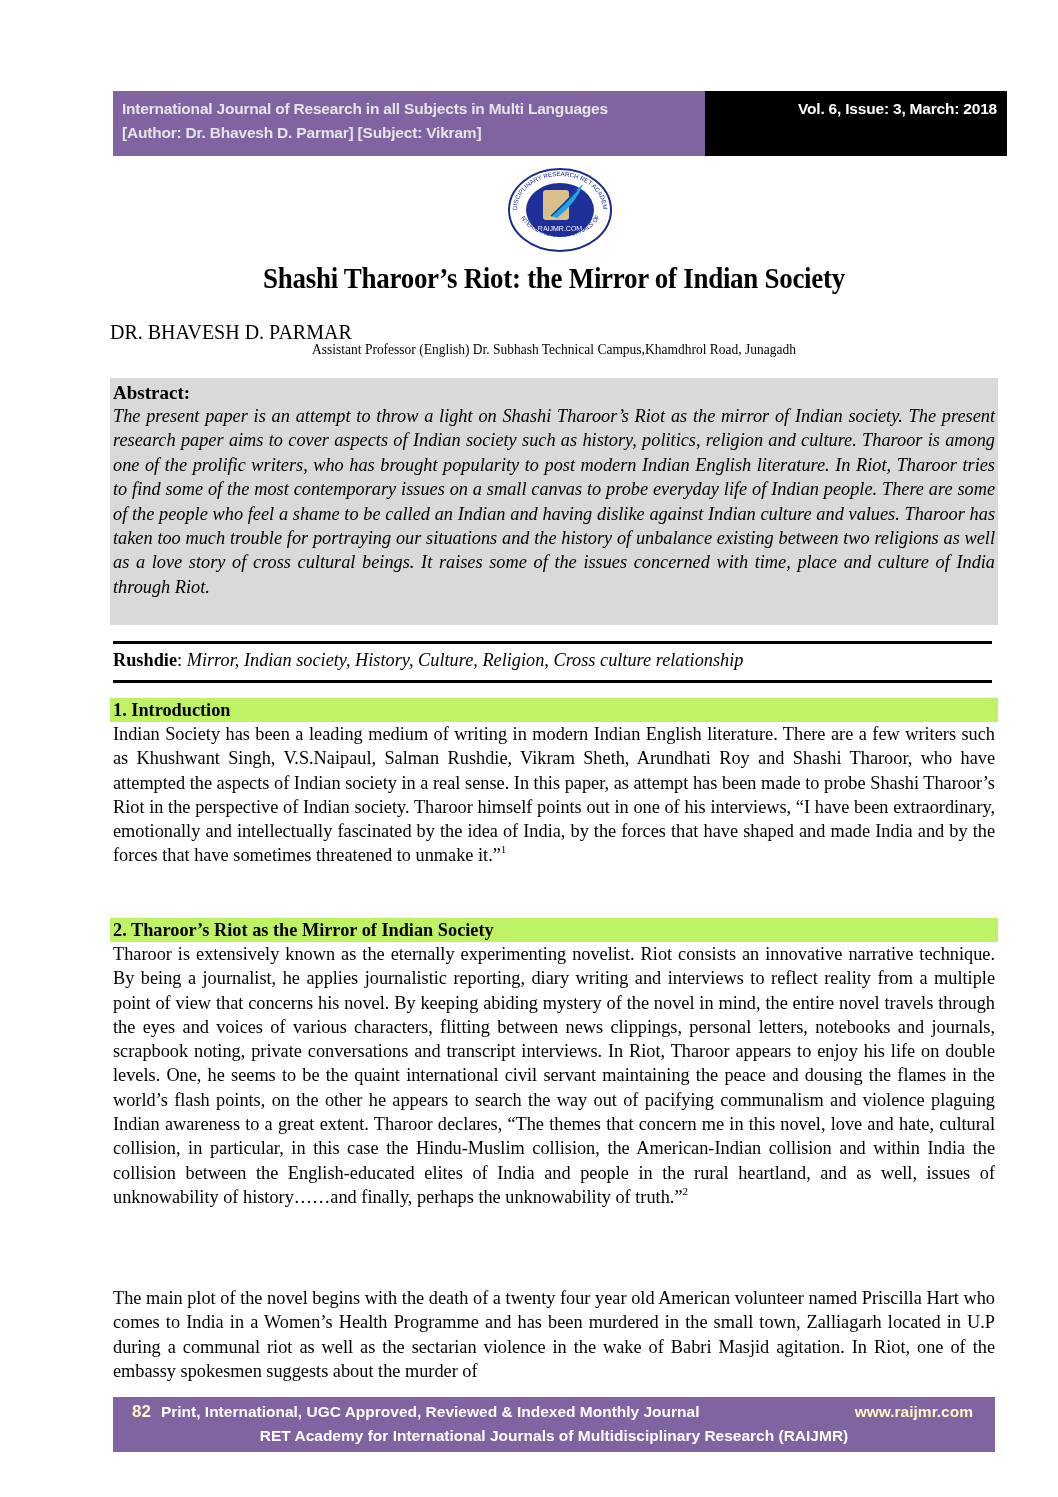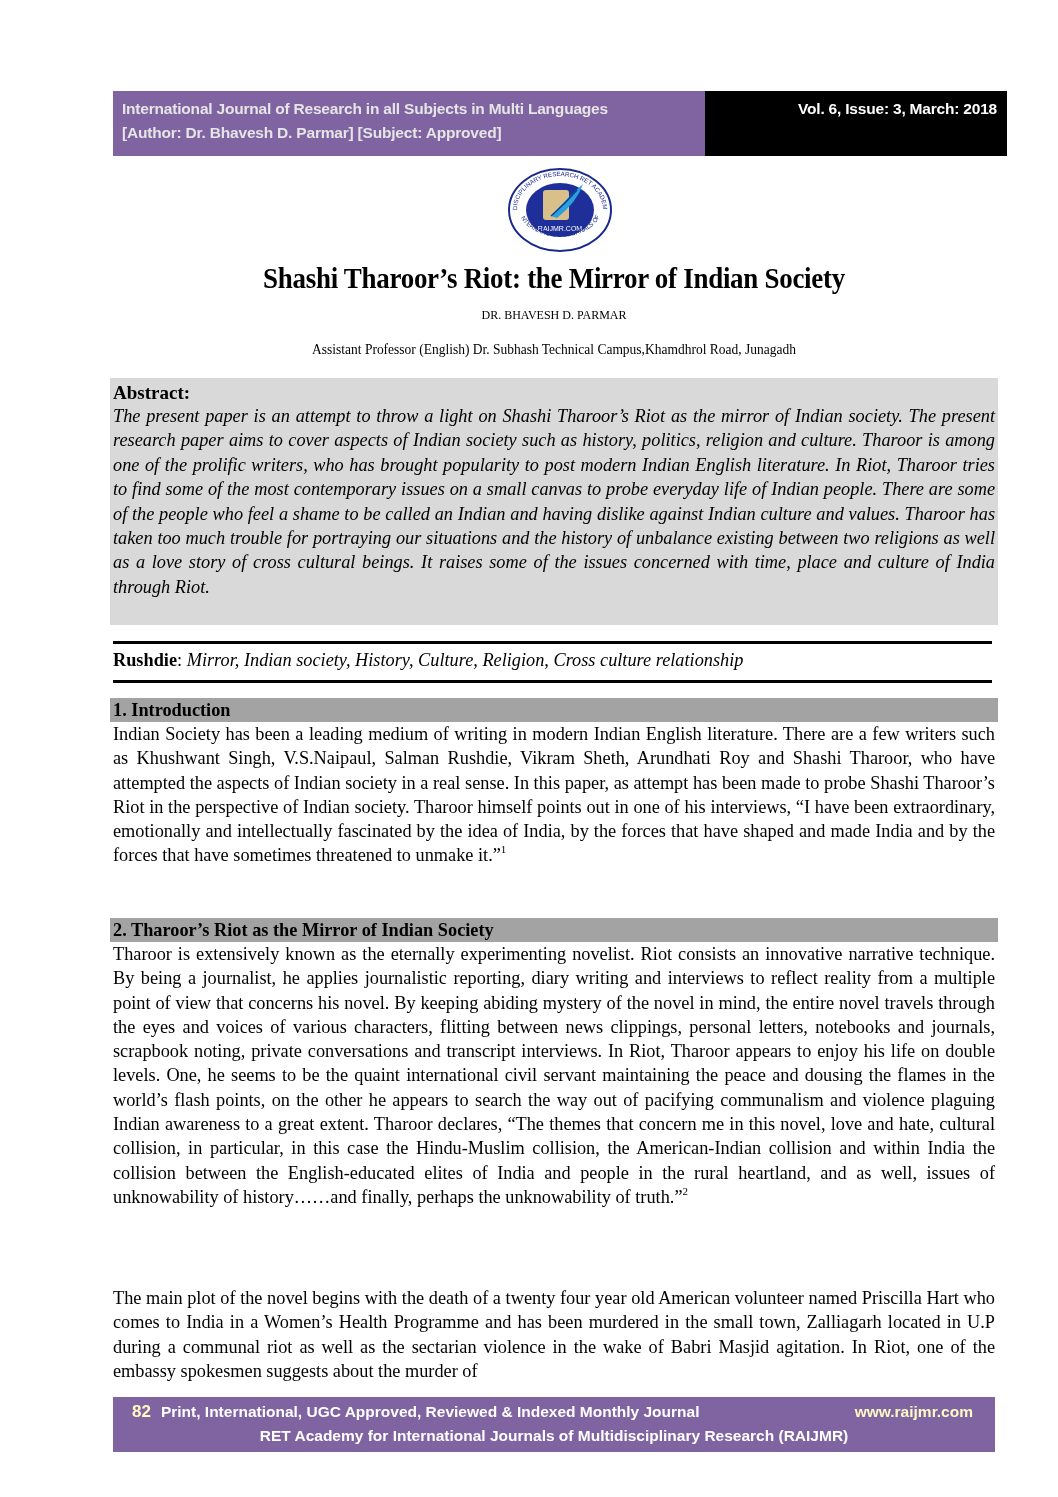--- a/index.html
+++ b/index.html
@@ -5,50 +5,50 @@
   html, body { margin:0; padding:0; background:#ffffff; }
   body { width:1058px; height:1497px; position:relative; overflow:hidden; font-family:"Liberation Serif", serif; color:#000; }
 
   .hdr { position:absolute; left:113px; top:91px; width:894px; height:65px; display:flex; }
   .hdr-left { background:#8064a2; width:592px; height:100%; color:#e5e5e5; font-family:"Liberation Sans", sans-serif; font-weight:bold; font-size:15.5px; line-height:24px; padding:6px 0 0 9px; box-sizing:border-box; letter-spacing:-0.2px; }
   .hdr-right { background:#000; flex:1; color:#fff; font-family:"Liberation Sans", sans-serif; font-weight:bold; font-size:15.5px; line-height:24px; padding:6px 10px 0 0; box-sizing:border-box; text-align:right; letter-spacing:-0.2px; }
 
   .logo { position:absolute; left:507px; top:168px; width:106px; height:84px; }
 
   .title { position:absolute; left:110px; width:888px; top:262px; text-align:center; font-weight:bold; font-size:29px; letter-spacing:-0.3px; transform:scaleX(0.93); transform-origin:center; }
-  .author { position:absolute; left:110px; width:888px; top:308px; text-align:center; font-size:12px; }
+  .author { position:absolute; left:110px; width:888px; top:321px; text-align:left; font-size:20px; }
   .affil { position:absolute; left:110px; width:888px; top:341px; text-align:center; font-size:14.5px; transform:scaleX(0.93); transform-origin:center; }
 
   .abstract { position:absolute; left:110px; top:378px; width:888px; height:247px; background:#d9d9d9; box-sizing:border-box; padding:4px 3px 0 3px; }
   .abstract h3 { margin:0; font-size:19px; font-weight:bold; line-height:22px; }
   .abstract p { margin:0; font-style:italic; font-size:18.3px; line-height:24.4px; text-align:justify; text-align-last:left; }
 
   .rule { position:absolute; left:113px; width:879px; height:3px; background:#000; }
 
   .keywords { position:absolute; left:113px; top:650px; font-size:18.3px; }
   .keywords b { font-weight:bold; }
   .keywords i { font-style:italic; }
 
-  .sec-head { position:absolute; left:110px; width:888px; height:24px; background:#a3a3a3; font-weight:bold; font-size:18.3px; line-height:24px; padding-left:3px; box-sizing:border-box; }
+  .sec-head { position:absolute; left:110px; width:888px; height:24px; background:#bef264; font-weight:bold; font-size:18.3px; line-height:24px; padding-left:3px; box-sizing:border-box; }
   .body-text { position:absolute; left:113px; width:882px; font-size:18.3px; line-height:24.3px; text-align:justify; margin:0; }
   .body-text sup { font-size:11px; vertical-align:top; line-height:12px; }
 
   .ftr { position:absolute; left:113px; top:1397px; width:882px; height:55px; background:#8064a2; font-family:"Liberation Sans", sans-serif; font-weight:bold; font-size:15.5px; color:#fff; }
   .ftr .row1 { position:absolute; left:19px; top:3px; line-height:24px; white-space:nowrap; }
   .ftr .pg { color:#fef9c3; font-size:17px; margin-right:10px; }
   .ftr .url { position:absolute; right:22px; top:3px; line-height:24px; color:#fef9c3; }
   .ftr .row2 { position:absolute; left:0; width:100%; top:27px; line-height:24px; text-align:center; }
 </style>
 </head>
 <body>
 
 <div class="hdr">
   <div class="hdr-left">
     <div>International Journal of Research in all Subjects in Multi Languages</div>
-    <div>[Author: Dr. Bhavesh D. Parmar] [Subject: Approved]</div>
+    <div>[Author: Dr. Bhavesh D. Parmar] [Subject: Vikram]</div>
   </div>
   <div class="hdr-right">
     <div>Vol. 6, Issue: 3, March: 2018</div>
   </div>
 </div>
 
 <div class="logo">
   <svg width="106" height="84" viewBox="0 0 106 84">
     <ellipse cx="53" cy="42" rx="51" ry="41" fill="#ffffff" stroke="#1a2a8c" stroke-width="2"></ellipse>
     <ellipse cx="53" cy="42" rx="34" ry="27" fill="#1f2f9a"></ellipse>

